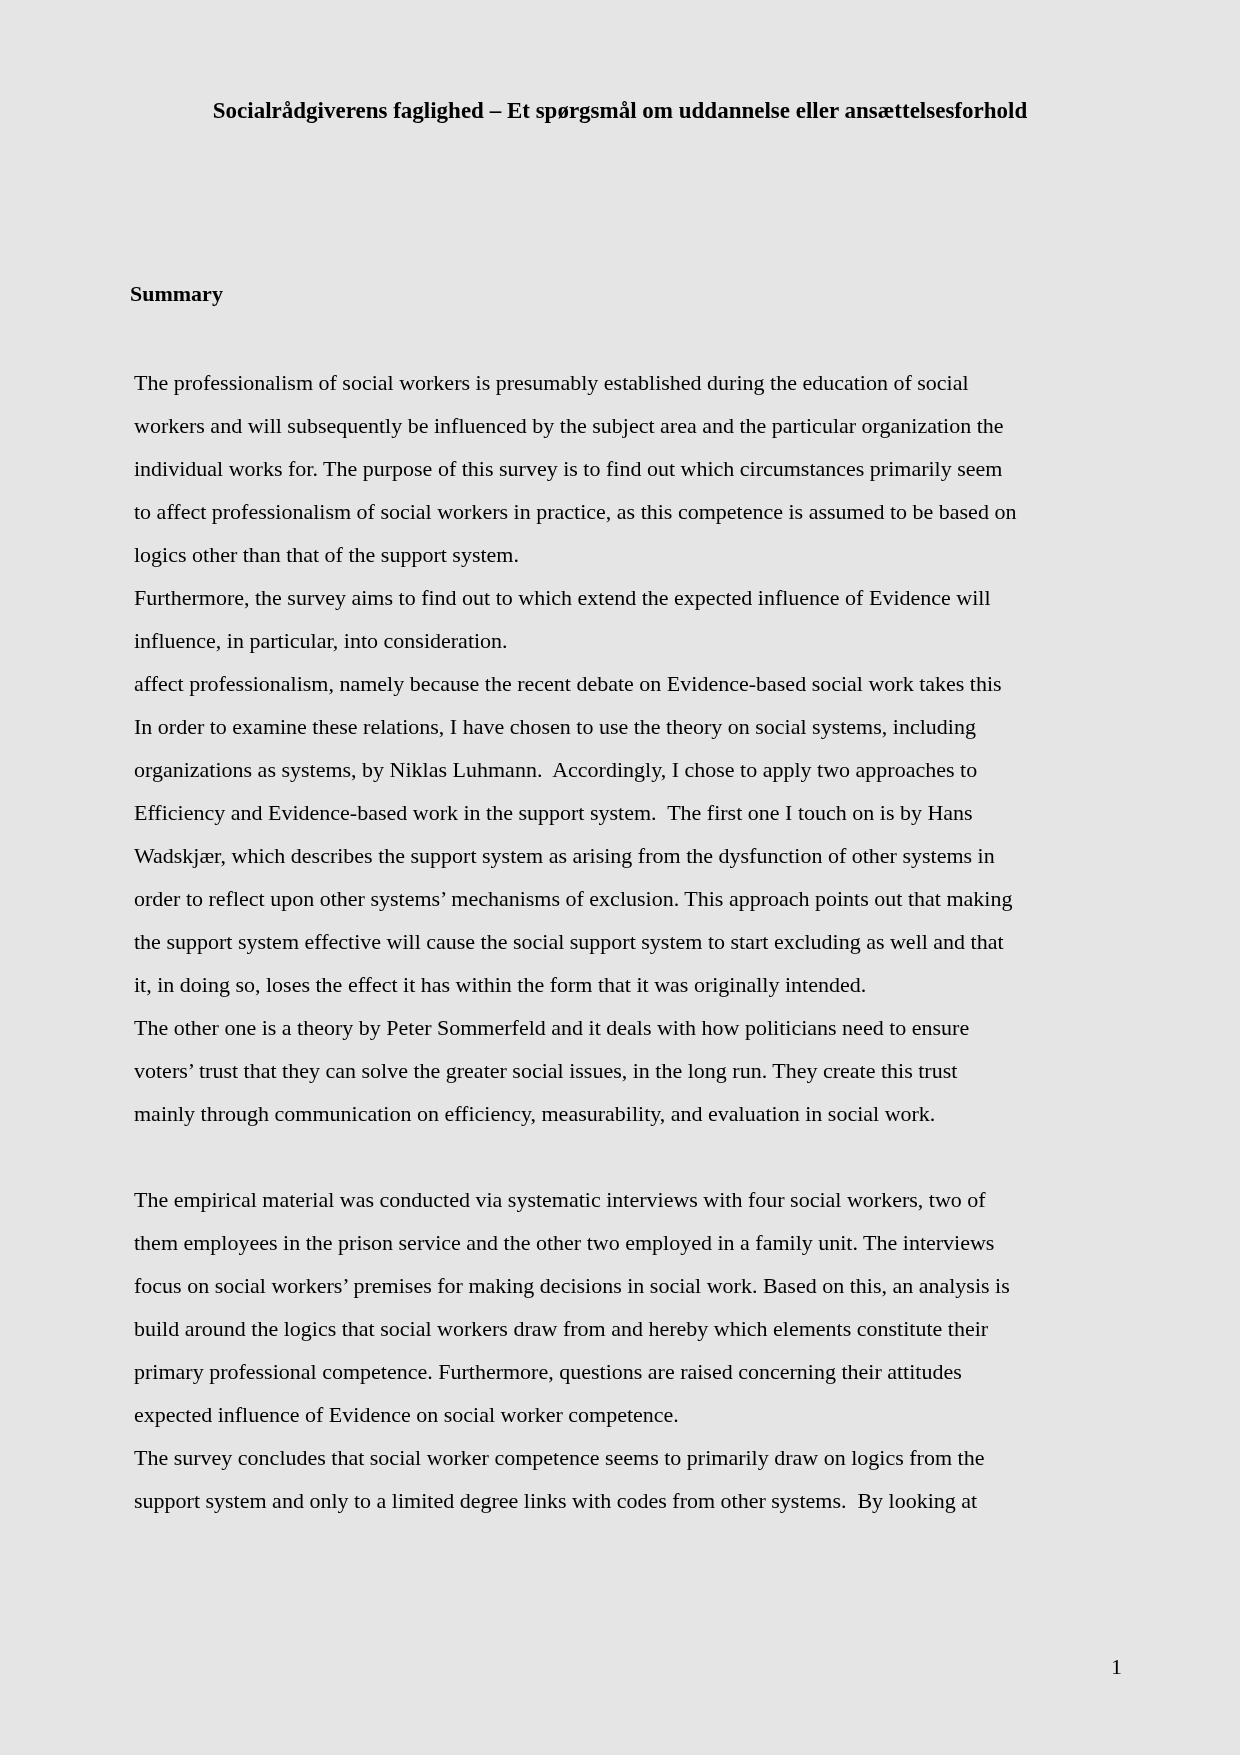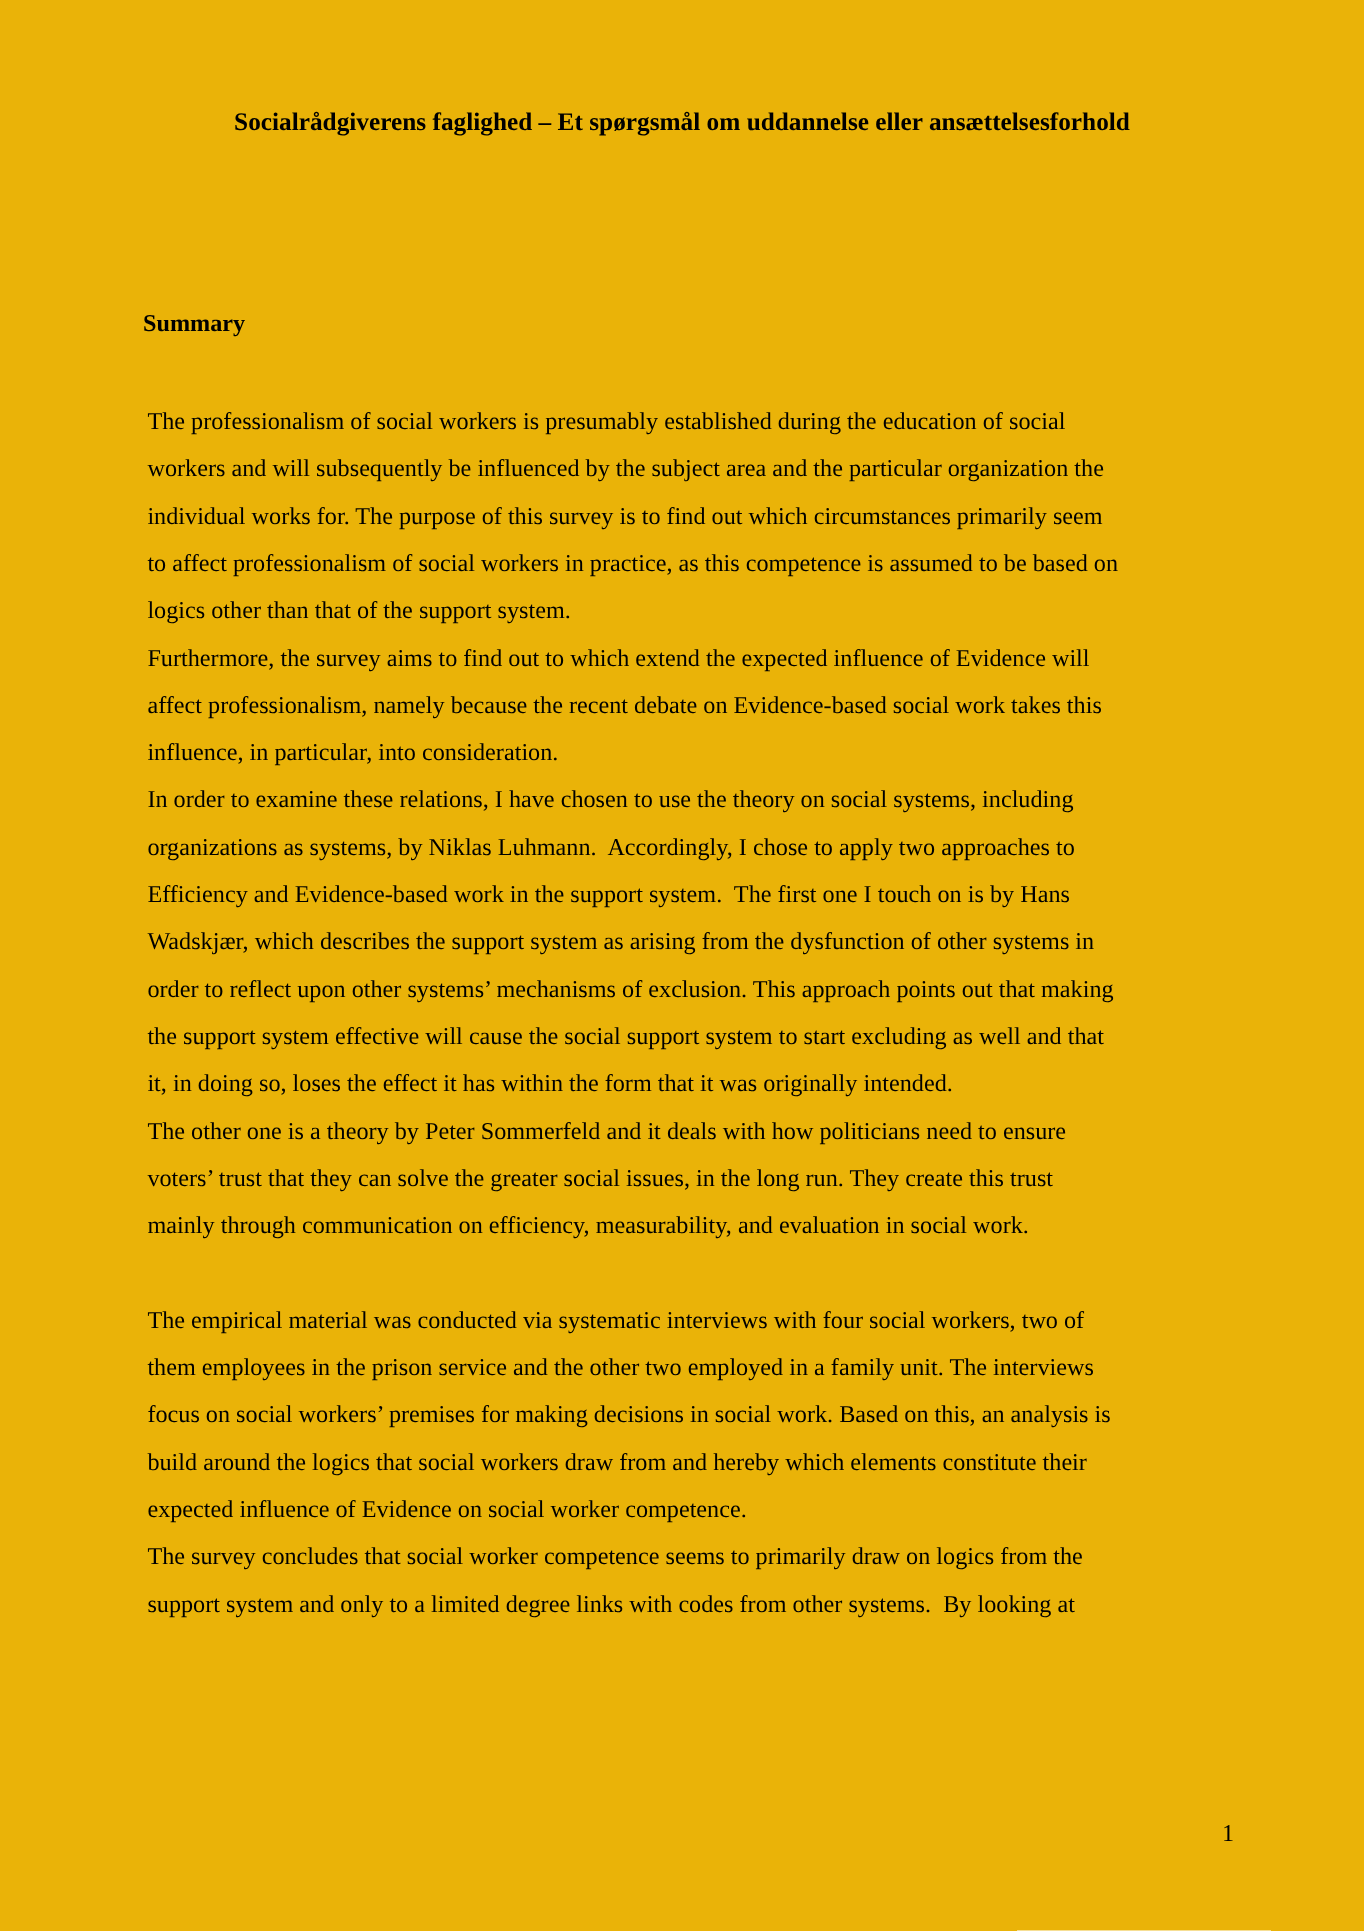--- a/index.html
+++ b/index.html
@@ -4,21 +4,21 @@
 <style>
   html, body {
     margin: 0;
     padding: 0;
     background: #ffffff;
   }
   .sheet {
     position: relative;
     width: 1240px;
     height: 1755px;
-    background: #eab308;
+    background: #e5e5e5;
     color: #000000;
     font-family: "Liberation Serif", "DejaVu Serif", serif;
     overflow: hidden;
   }
   .doc-title {
     position: absolute;
     top: 99px;
     left: 118px;
     width: 1004px;
     margin: 0;
@@ -71,38 +71,39 @@
   <h2 class="section-heading">Summary</h2>
 
   <div class="body-text">
     <div class="para-block">
         <div class="line">The professionalism of social workers is presumably established during the education of social</div>
         <div class="line">workers and will subsequently be influenced by the subject area and the particular organization the</div>
         <div class="line">individual works for. The purpose of this survey is to find out which circumstances primarily seem</div>
         <div class="line">to affect professionalism of social workers in practice, as this competence is assumed to be based on</div>
         <div class="line">logics other than that of the support system.</div>
         <div class="line">Furthermore, the survey aims to find out to which extend the expected influence of Evidence will</div>
+        <div class="line">influence, in particular, into consideration.</div>
         <div class="line">affect professionalism, namely because the recent debate on Evidence-based social work takes this</div>
-        <div class="line">influence, in particular, into consideration.</div>
         <div class="line">In order to examine these relations, I have chosen to use the theory on social systems, including</div>
         <div class="line">organizations as systems, by Niklas Luhmann.  Accordingly, I chose to apply two approaches to</div>
         <div class="line">Efficiency and Evidence-based work in the support system.  The first one I touch on is by Hans</div>
         <div class="line">Wadskjær, which describes the support system as arising from the dysfunction of other systems in</div>
         <div class="line">order to reflect upon other systems’ mechanisms of exclusion. This approach points out that making</div>
         <div class="line">the support system effective will cause the social support system to start excluding as well and that</div>
         <div class="line">it, in doing so, loses the effect it has within the form that it was originally intended.</div>
         <div class="line">The other one is a theory by Peter Sommerfeld and it deals with how politicians need to ensure</div>
         <div class="line">voters’ trust that they can solve the greater social issues, in the long run. They create this trust</div>
         <div class="line">mainly through communication on efficiency, measurability, and evaluation in social work.</div>
       </div>
     <div class="para-block para-gap">
         <div class="line">The empirical material was conducted via systematic interviews with four social workers, two of</div>
         <div class="line">them employees in the prison service and the other two employed in a family unit. The interviews</div>
         <div class="line">focus on social workers’ premises for making decisions in social work. Based on this, an analysis is</div>
         <div class="line">build around the logics that social workers draw from and hereby which elements constitute their</div>
+        <div class="line">primary professional competence. Furthermore, questions are raised concerning their attitudes</div>
         <div class="line">expected influence of Evidence on social worker competence.</div>
         <div class="line">The survey concludes that social worker competence seems to primarily draw on logics from the</div>
         <div class="line">support system and only to a limited degree links with codes from other systems.  By looking at</div>
       </div>
   </div>
 
   <div class="page-number">1</div>
 </div>
 
 </body></html>

